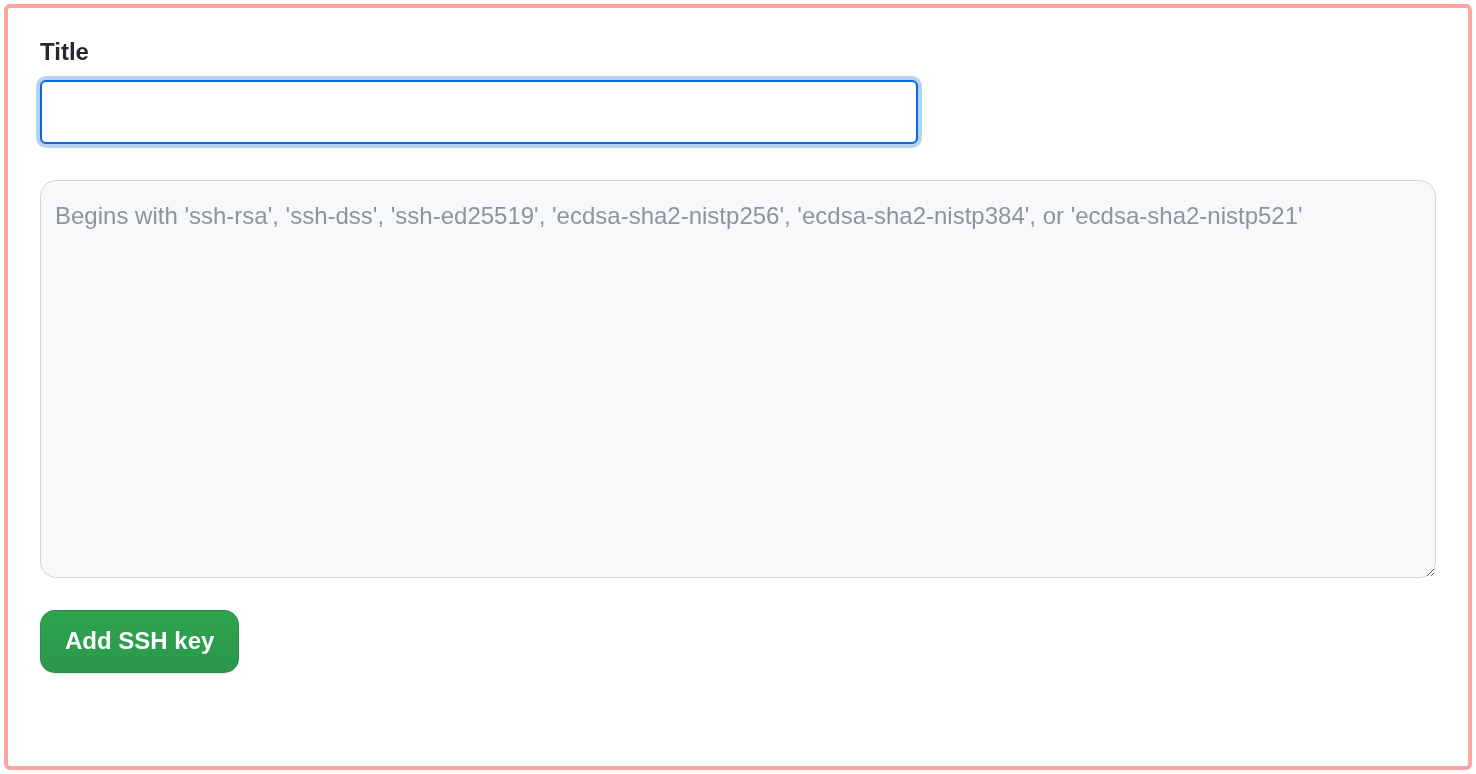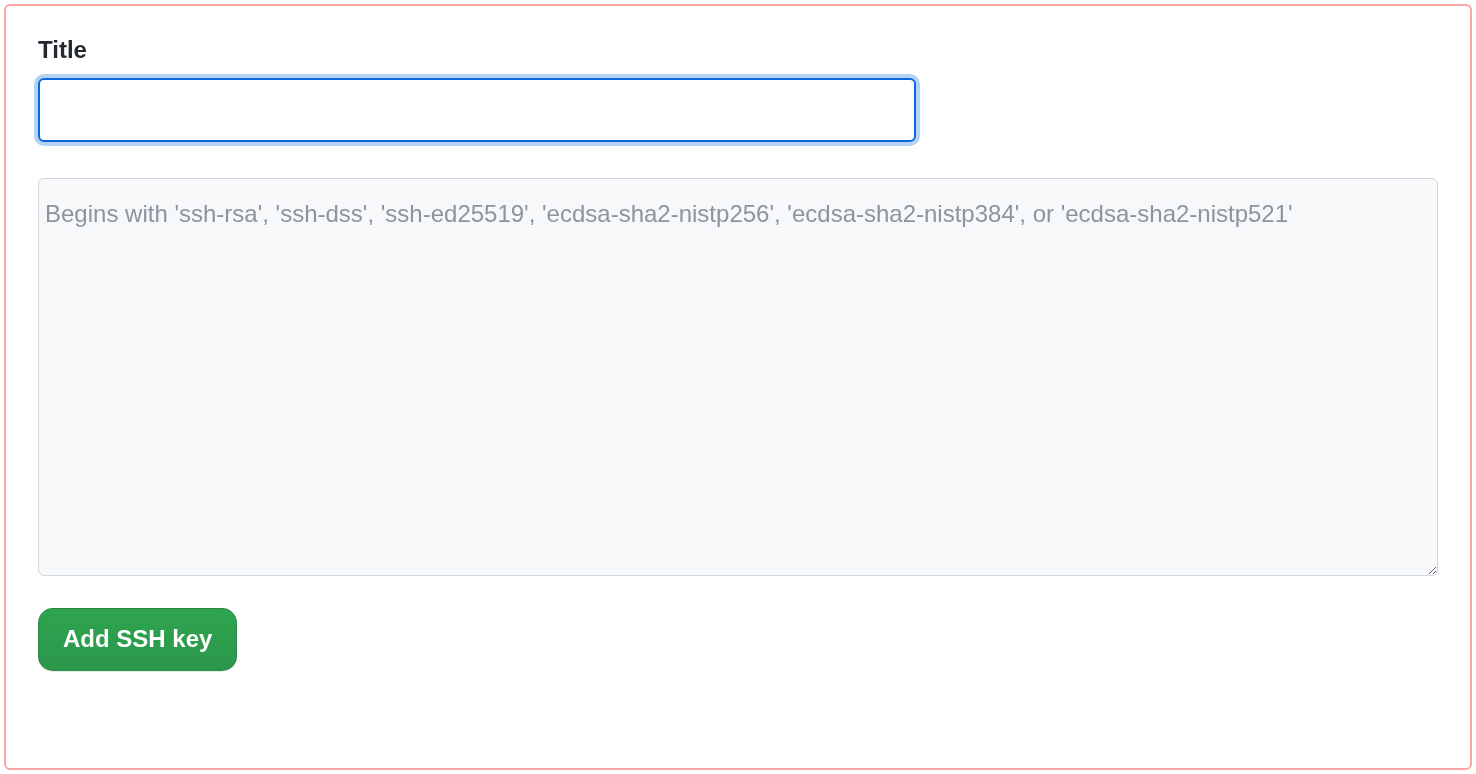--- a/index.html
+++ b/index.html
@@ -6,21 +6,21 @@
       box-sizing: border-box;
       margin: 0;
       padding: 0;
     }
     body {
       font-family: -apple-system, BlinkMacSystemFont, "Segoe UI", Helvetica, Arial, sans-serif;
       background: #ffffff;
       padding: 4px;
     }
     .panel {
-      border: 2px solid #fca5a5;
+      border: 4px solid #fca5a5;
       border-radius: 6px;
       padding: 30px 32px 28px 32px;
       width: 1468px;
       height: 766px;
       background: #ffffff;
     }
     .form-group {
       margin-bottom: 24px;
     }
     .form-label {
@@ -43,27 +43,27 @@
       outline: none;
       box-shadow: 0 0 0 4px rgba(9, 105, 218, 0.3);
     }
     .form-group-key {
       margin-top: 36px;
       margin-bottom: 28px;
     }
     .key-textarea {
       width: 100%;
       height: 398px;
-      padding: 16px 6px;
+      padding: 16px 14px;
       font-size: 24px;
       line-height: 1.6;
       color: #24292f;
       background-color: #f6f8fa;
       border: 1px solid #d0d7de;
-      border-radius: 6px;
+      border-radius: 16px;
       outline: none;
       resize: vertical;
       font-family: -apple-system, BlinkMacSystemFont, "Segoe UI", Helvetica, Arial, sans-serif;
     }
     .key-textarea::placeholder {
       color: #8c959f;
     }
     .submit-button {
       display: inline-block;
       padding: 16px 24px;

